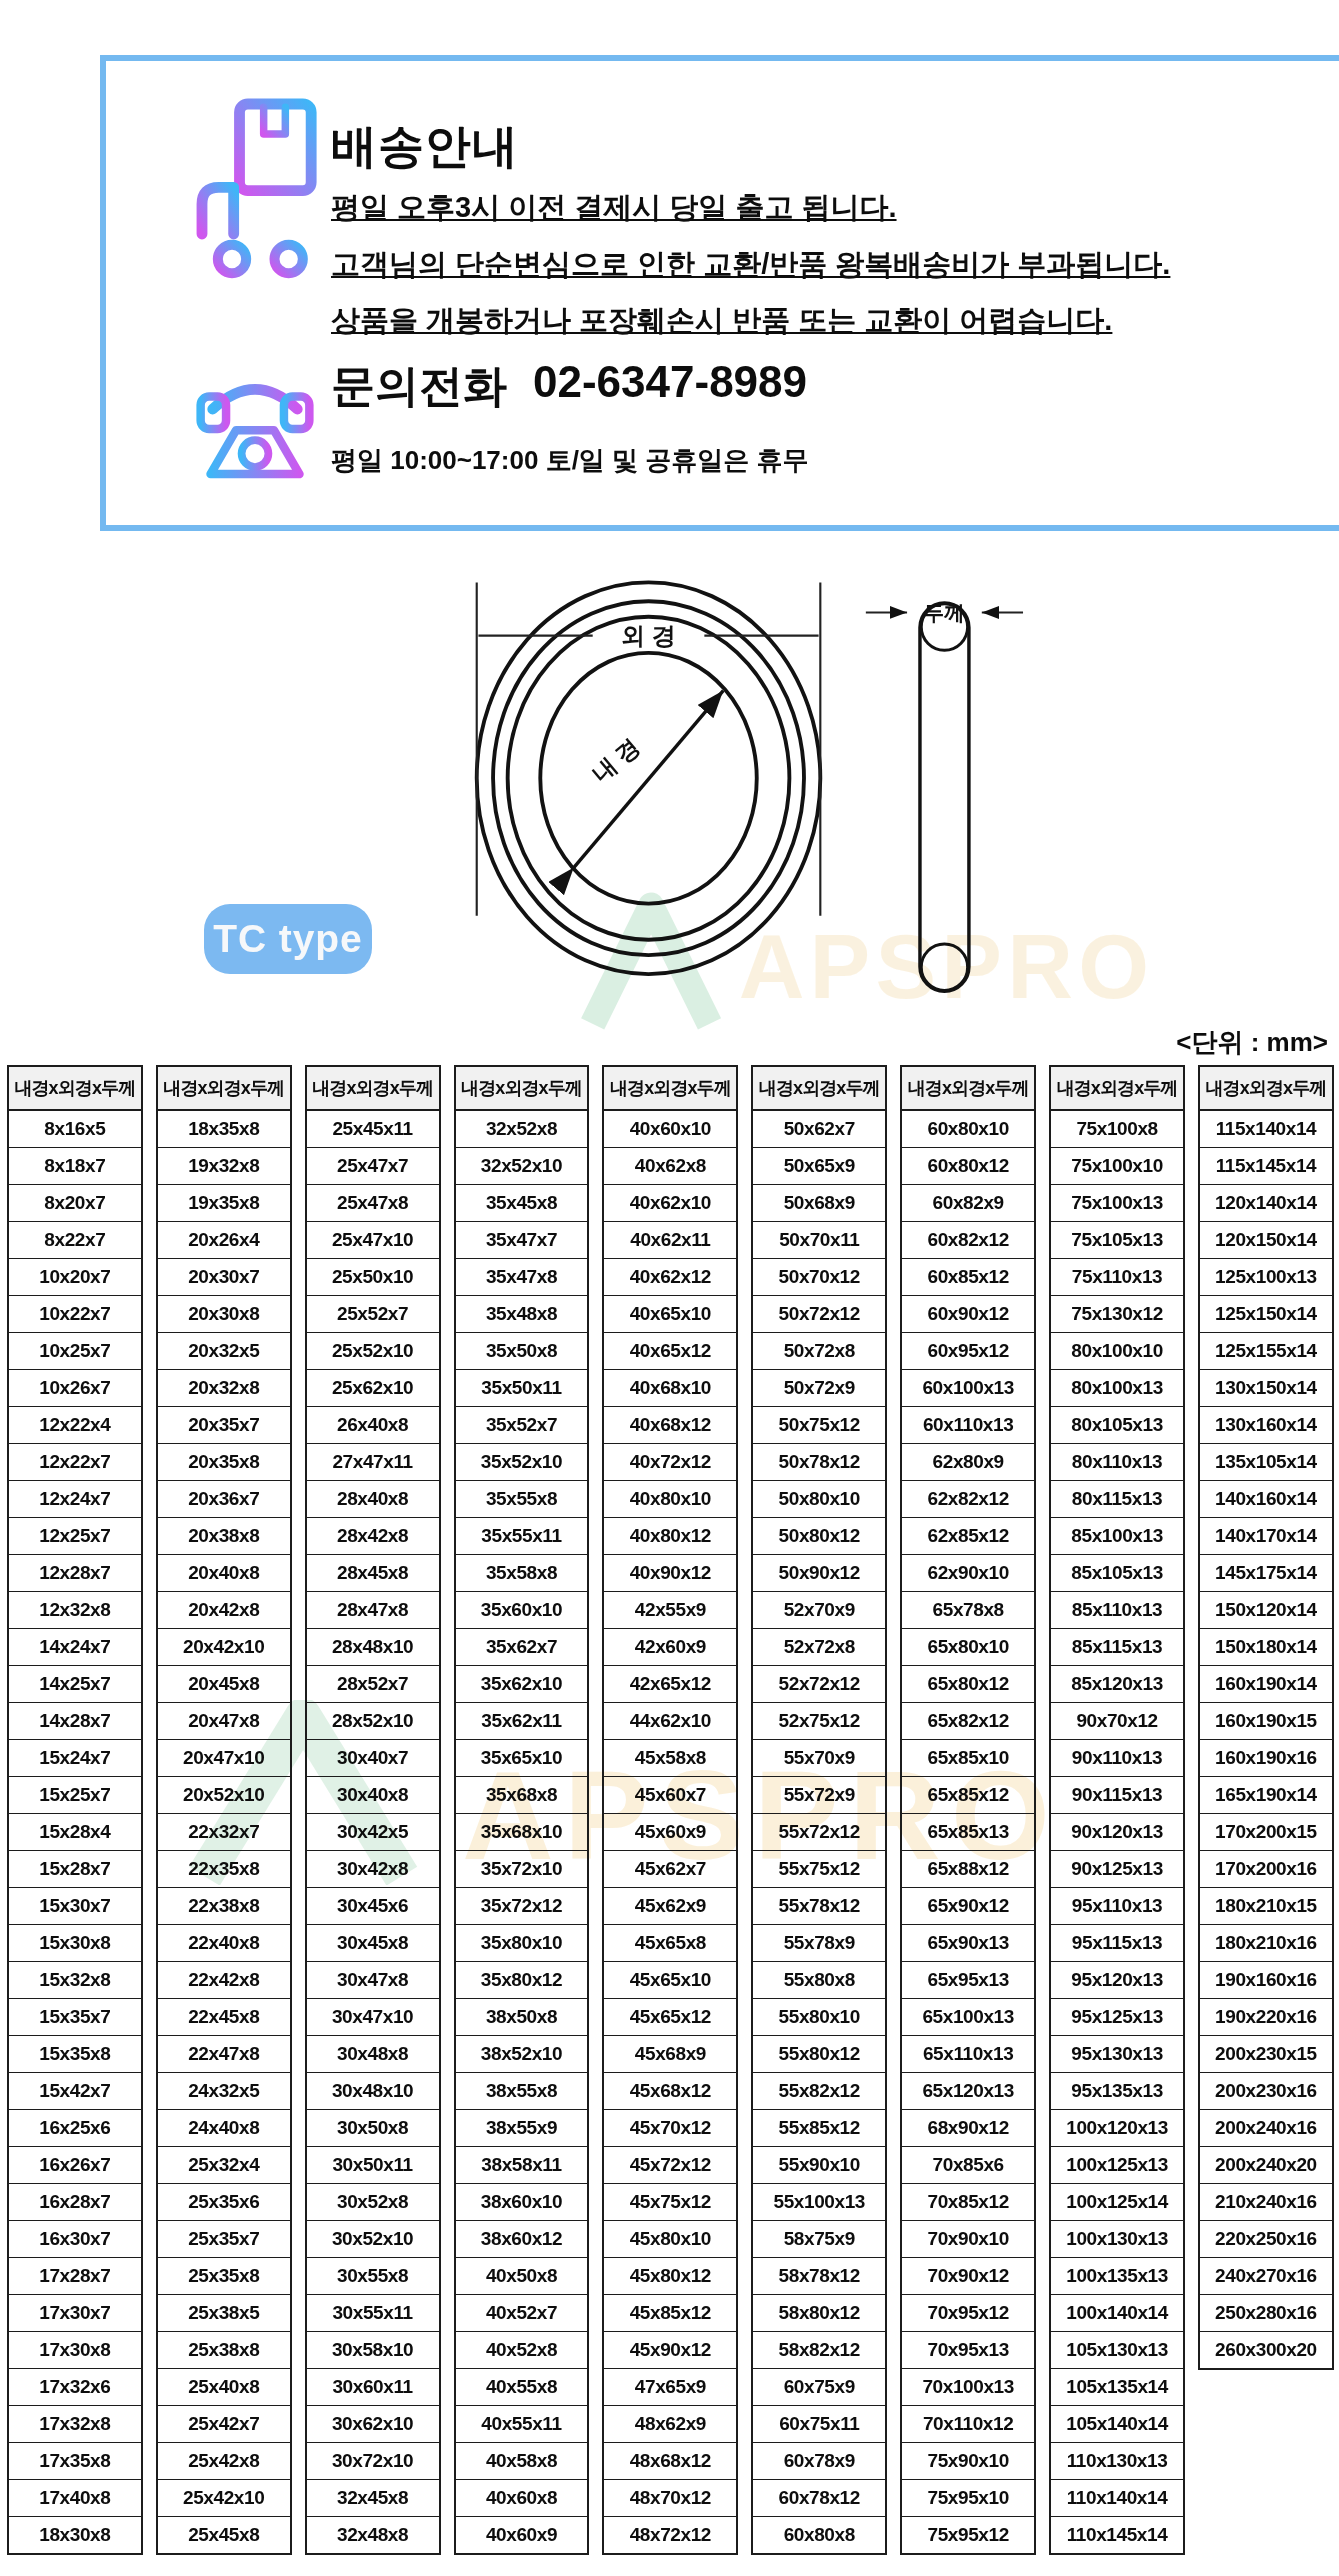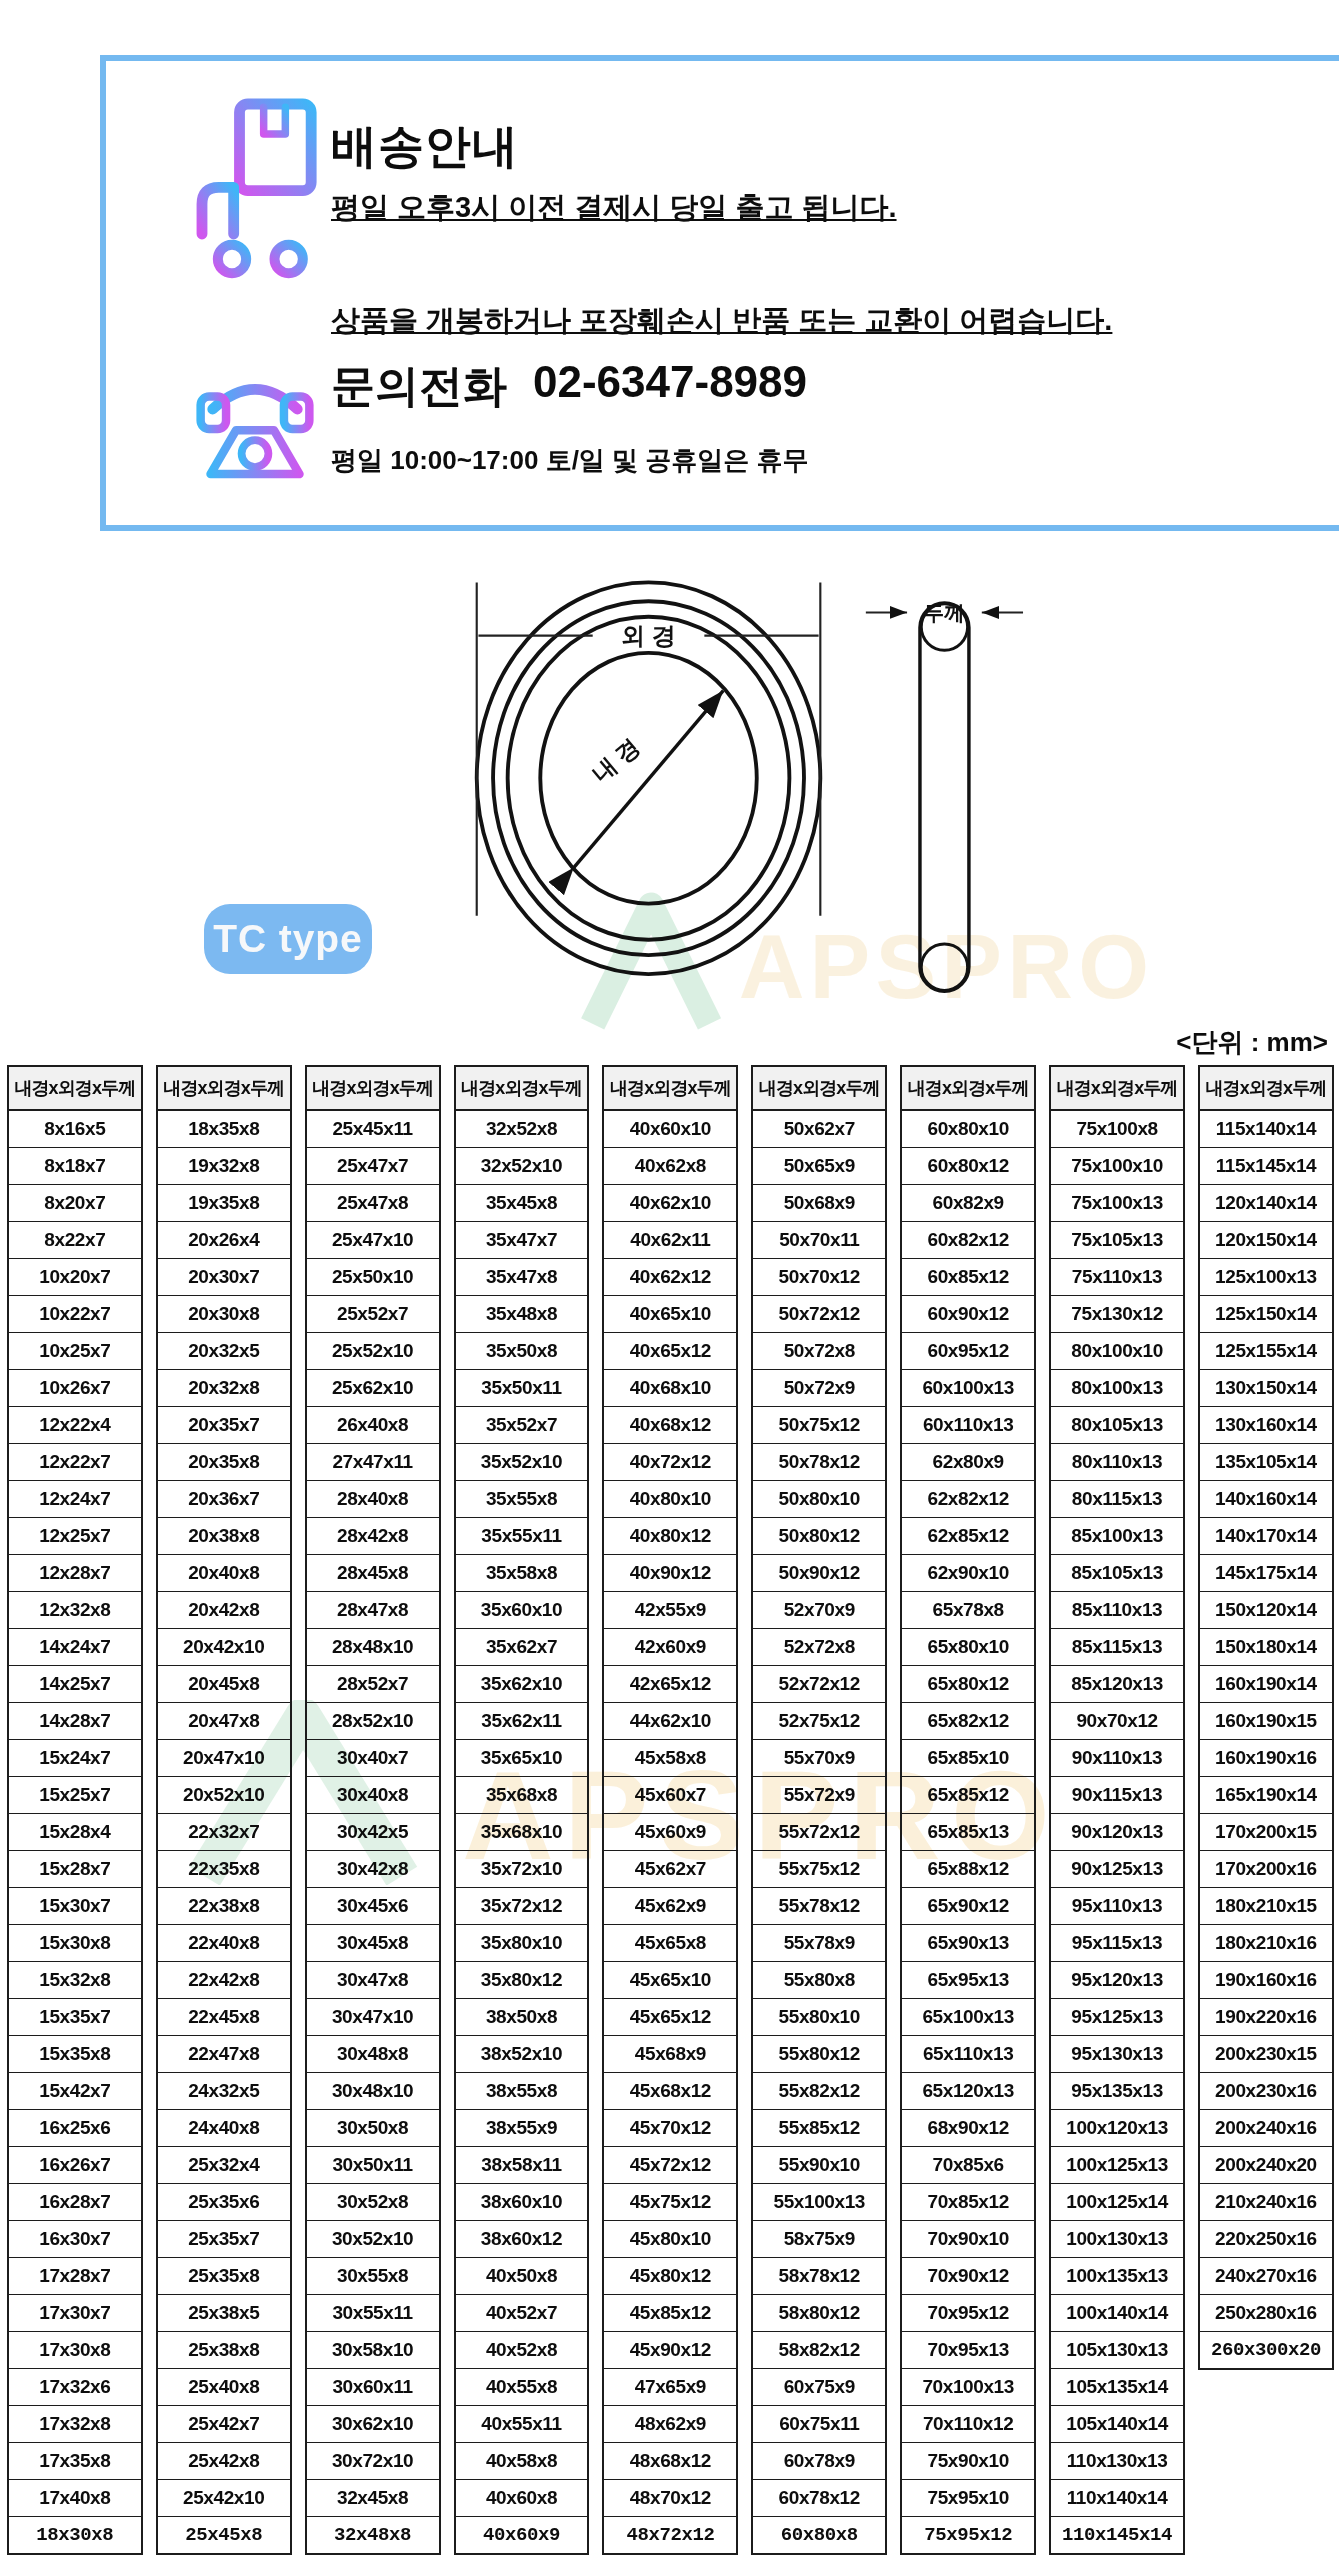--- a/index.html
+++ b/index.html
@@ -37,21 +37,21 @@
   .size-header {
     height:42px; border-bottom:2.6px solid #1c1c1c; background:#f1f1f1;
     display:flex; align-items:center; justify-content:center;
     font-size:18px; font-weight:700; letter-spacing:-0.9px; white-space:nowrap;
   }
   .size-cell {
     height:36px; border-bottom:1.7px solid #1c1c1c;
     display:flex; align-items:center; justify-content:center;
     font-size:19px; font-weight:700; letter-spacing:-0.4px; white-space:nowrap;
   }
-  .size-cell:last-child { border-bottom:none;font-family:Liberation Mono, monospace; }
+  .size-cell:last-child { border-bottom:none; }
   text { font-family:"Liberation Sans", sans-serif; }
 </style>
 </head>
 <body>
 
 <div class="page">
 
   <div class="info-box">
     <svg class="truck-icon" viewBox="0 0 150 240">
       <defs>
@@ -64,20 +64,21 @@
         <rect x="57" y="12" width="86" height="104" rx="10" stroke-width="13"></rect>
         <path d="M86,16 V48 H112 V16" stroke-width="9"></path>
         <path d="M12,168 V132 Q12,112 32,112 H50 V168" stroke-width="13"></path>
         <path d="M42,168 H146" stroke-width="13"></path>
         <circle cx="48" cy="198" r="17" stroke-width="12" fill="#ffffff"></circle>
         <circle cx="116" cy="198" r="17" stroke-width="12" fill="#ffffff"></circle>
       </g>
     </svg>
     <div class="info-title">배송안내</div>
     <div class="info-line l1">평일 오후3시 이전 결제시 당일 출고 됩니다.</div>
+    <div class="info-line l2">고객님의 단순변심으로 인한 교환/반품 왕복배송비가 부과됩니다.</div>
     <div class="info-line l3">상품을 개봉하거나 포장훼손시 반품 또는 교환이 어렵습니다.</div>
 
     <svg class="phone-icon" viewBox="0 0 170 175">
       <defs>
         <linearGradient id="gPhone" x1="0%" y1="50%" x2="100%" y2="50%">
           <stop offset="0%" stop-color="#3fb6f7"></stop>
             <stop offset="100%" stop-color="#cd58ef"></stop>
         </linearGradient>
       </defs>
       <g fill="none" stroke="url(#gPhone)" stroke-linecap="round" stroke-linejoin="round">

